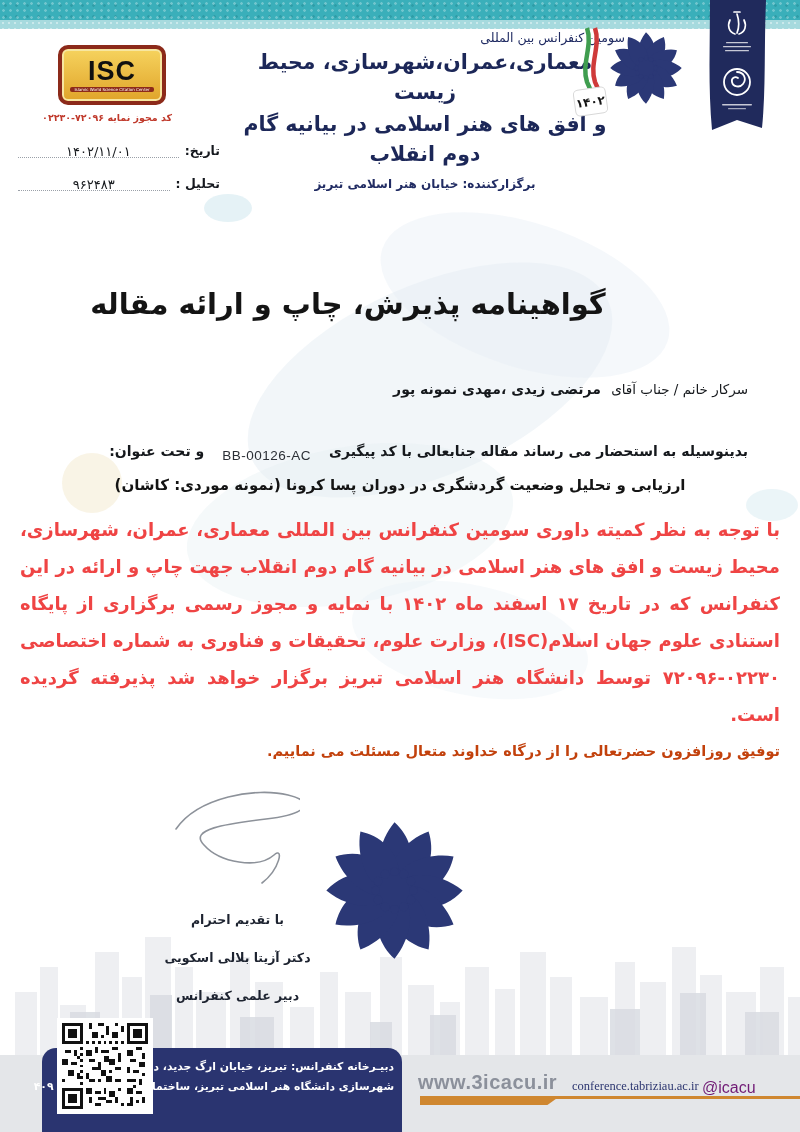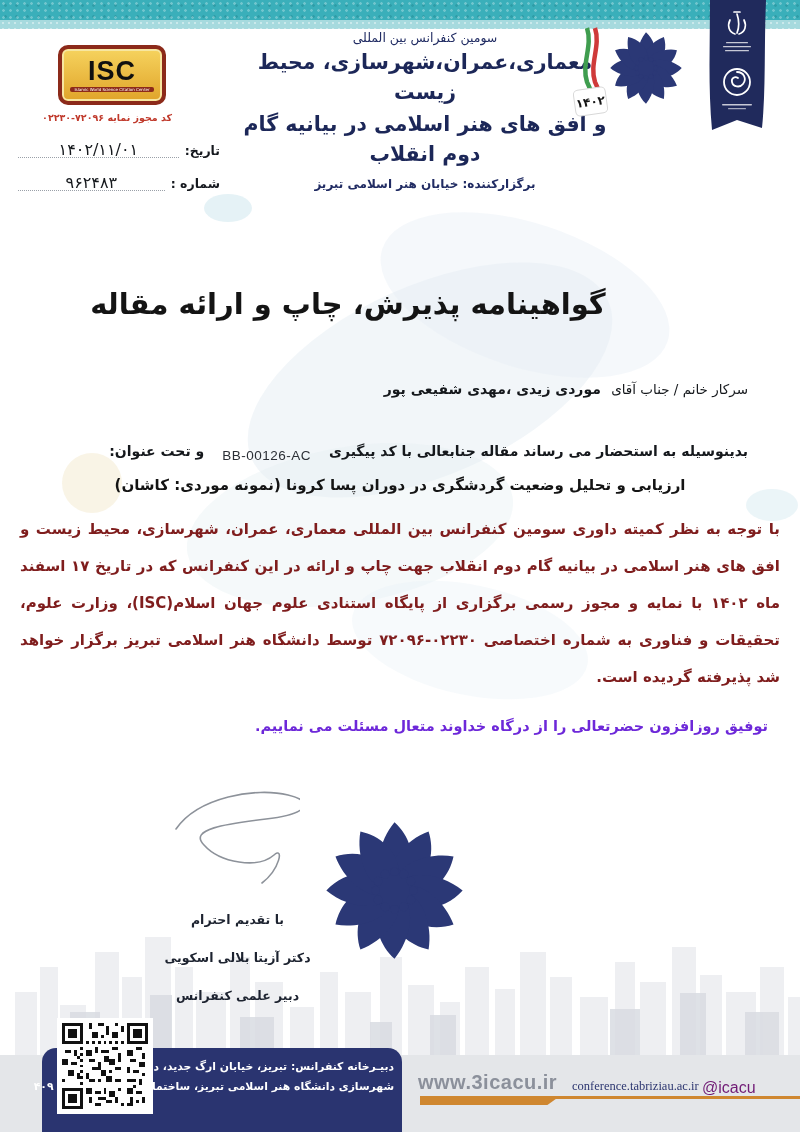--- a/index.html
+++ b/index.html
@@ -21,53 +21,53 @@
   .isc-wrap{position:absolute;top:45px;left:52px;width:120px;text-align:center;z-index:4;}
   .isc-box{width:100px;height:52px;margin:0 auto;background:linear-gradient(#f6d35e,#e0a42a);
     border:4px solid #8c2a1a;border-radius:10px;box-shadow:inset 0 0 0 2px #f7e6a0;
     display:flex;flex-direction:column;align-items:center;justify-content:center;}
   .isc-text{font-family:"Liberation Sans",sans-serif;font-weight:bold;font-size:27px;line-height:1;color:#101010;letter-spacing:1px;}
   .isc-sub{background:#8c2a1a;color:#fff;font-size:4px;line-height:1.4;padding:0 4px;border-radius:2px;margin-top:2px;white-space:nowrap;}
   .isc-caption{direction:rtl;margin-top:7px;font-size:9.5px;font-weight:bold;color:#c0392b;white-space:nowrap;}
 
   
   .title-block{position:absolute;top:30px;left:225px;width:400px;text-align:center;direction:rtl;z-index:4;color:#212c63;}
-  .t-pre{font-size:12.5px;}
+  .t-pre{font-size:12.5px;text-align:right;}
   .t-main{font-size:20.5px;font-weight:bold;line-height:1.45;margin-top:3px;color:#1c2758;}
   .t-org{font-size:12px;font-weight:bold;margin-top:7px;}
 
   
   .year-wrap{position:absolute;top:24px;left:572px;width:38px;height:102px;z-index:4;}
   .year-badge{position:absolute;left:2px;top:64px;width:31px;height:25px;background:#fff;border:1px solid #d8d8d8;border-radius:5px;
     transform:rotate(-8deg);display:flex;align-items:center;justify-content:center;
     font-size:12px;font-weight:bold;color:#161616;}
 
   .flower-sm{position:absolute;top:30px;left:608px;z-index:4;}
   .banner{position:absolute;top:0;left:704px;z-index:4;}
 
   
   .meta{position:absolute;top:137px;left:18px;width:202px;direction:rtl;z-index:4;}
   .meta-row{display:flex;align-items:flex-end;height:21px;margin-bottom:12px;}
   .meta-label{font-weight:bold;font-size:12.5px;color:#15181e;margin-left:6px;white-space:nowrap;}
   .meta-line{flex:1;border-bottom:1px dotted #9aa0a8;display:flex;align-items:flex-end;justify-content:center;}
-  .meta-value{font-size:16px;letter-spacing:3px;color:#15181c;transform:translateY(2px);white-space:nowrap;}
+  .meta-value{font-size:13px;letter-spacing:3px;color:#15181c;transform:translateY(2px);white-space:nowrap;}
 
   
   .main-title{position:absolute;top:287px;left:0;width:696px;text-align:center;direction:rtl;
     font-size:29px;font-weight:bold;color:#141414;z-index:2;}
   .addressee{position:absolute;top:381px;right:52px;direction:rtl;font-size:13.5px;color:#15181c;z-index:2;}
   .addressee b{font-size:14px;margin-right:6px;}
   .code-line{position:absolute;top:436px;right:52px;direction:rtl;display:flex;align-items:baseline;font-size:14px;font-weight:bold;color:#15181c;z-index:2;}
   .track-code{direction:ltr;font-family:"Liberation Sans",sans-serif;font-weight:normal;font-size:13.5px;color:#2b2f36;
     margin:8px 18px;transform:translateY(4px);letter-spacing:.5px;}
   .paper-title{position:absolute;top:476px;left:0;width:800px;text-align:center;direction:rtl;
     font-size:15px;font-weight:bold;color:#141414;z-index:2;}
   .par-wrap{position:absolute;top:511px;left:20px;right:20px;direction:rtl;z-index:2;}
-  .par{font-size:15px;font-weight:bold;color:#7f1d1d;line-height:37px;text-align:justify;margin:0;}
-  .blessing{font-size:14.5px;font-weight:bold;color:#6d28d9;line-height:37px;text-align:right;margin:12px;}
+  .par{font-size:18px;font-weight:bold;color:#ef4444;line-height:37px;text-align:justify;margin:0;}
+  .blessing{font-size:14.5px;font-weight:bold;color:#c2410c;line-height:37px;text-align:right;margin:0;}
 
   
   .sig-svg{position:absolute;top:785px;left:170px;z-index:2;}
   .flower-lg{position:absolute;top:818px;left:322px;z-index:2;}
   .sig-text{position:absolute;top:912px;left:150px;width:175px;text-align:center;direction:rtl;color:#1d2330;z-index:2;}
   .sig-text div{font-size:12.5px;font-weight:bold;margin-bottom:23px;}
 
   
   .foot-box{position:absolute;top:1048px;left:42px;width:360px;height:84px;background:#2a3470;
     border-radius:14px 14px 0 0;z-index:3;}
@@ -228,32 +228,32 @@
   </svg>
 
   <div class="meta">
     <div class="meta-row">
       <span class="meta-label">تاریخ:</span>
       <span class="meta-line">
         <span class="meta-value">۱۴۰۲/۱۱/۰۱</span>
       </span>
     </div>
     <div class="meta-row">
-      <span class="meta-label">شماره :</span>
+      <span class="meta-label">تحلیل :</span>
       <span class="meta-line">
         <span class="meta-value">۹۶۲۴۸۳</span>
       </span>
     </div>
   </div>
 
   <div class="main-title">گواهینامه پذیرش، چاپ و ارائه مقاله</div>
 
   <div class="addressee">
     <span>سرکار خانم / جناب آقای</span>
-    <b>موردی زیدی ،مهدی شفیعی پور</b>
+    <b>مرتضی زیدی ،مهدی نمونه پور</b>
   </div>
 
   <div class="code-line">
     <span>بدینوسیله به استحضار می رساند مقاله جنابعالی با کد پیگیری</span>
     <span class="track-code">BB-00126-AC</span>
     <span>و تحت عنوان:</span>
   </div>
 
   <div class="paper-title">ارزیابی و تحلیل وضعیت گردشگری در دوران پسا کرونا (نمونه موردی: کاشان)</div>
 

